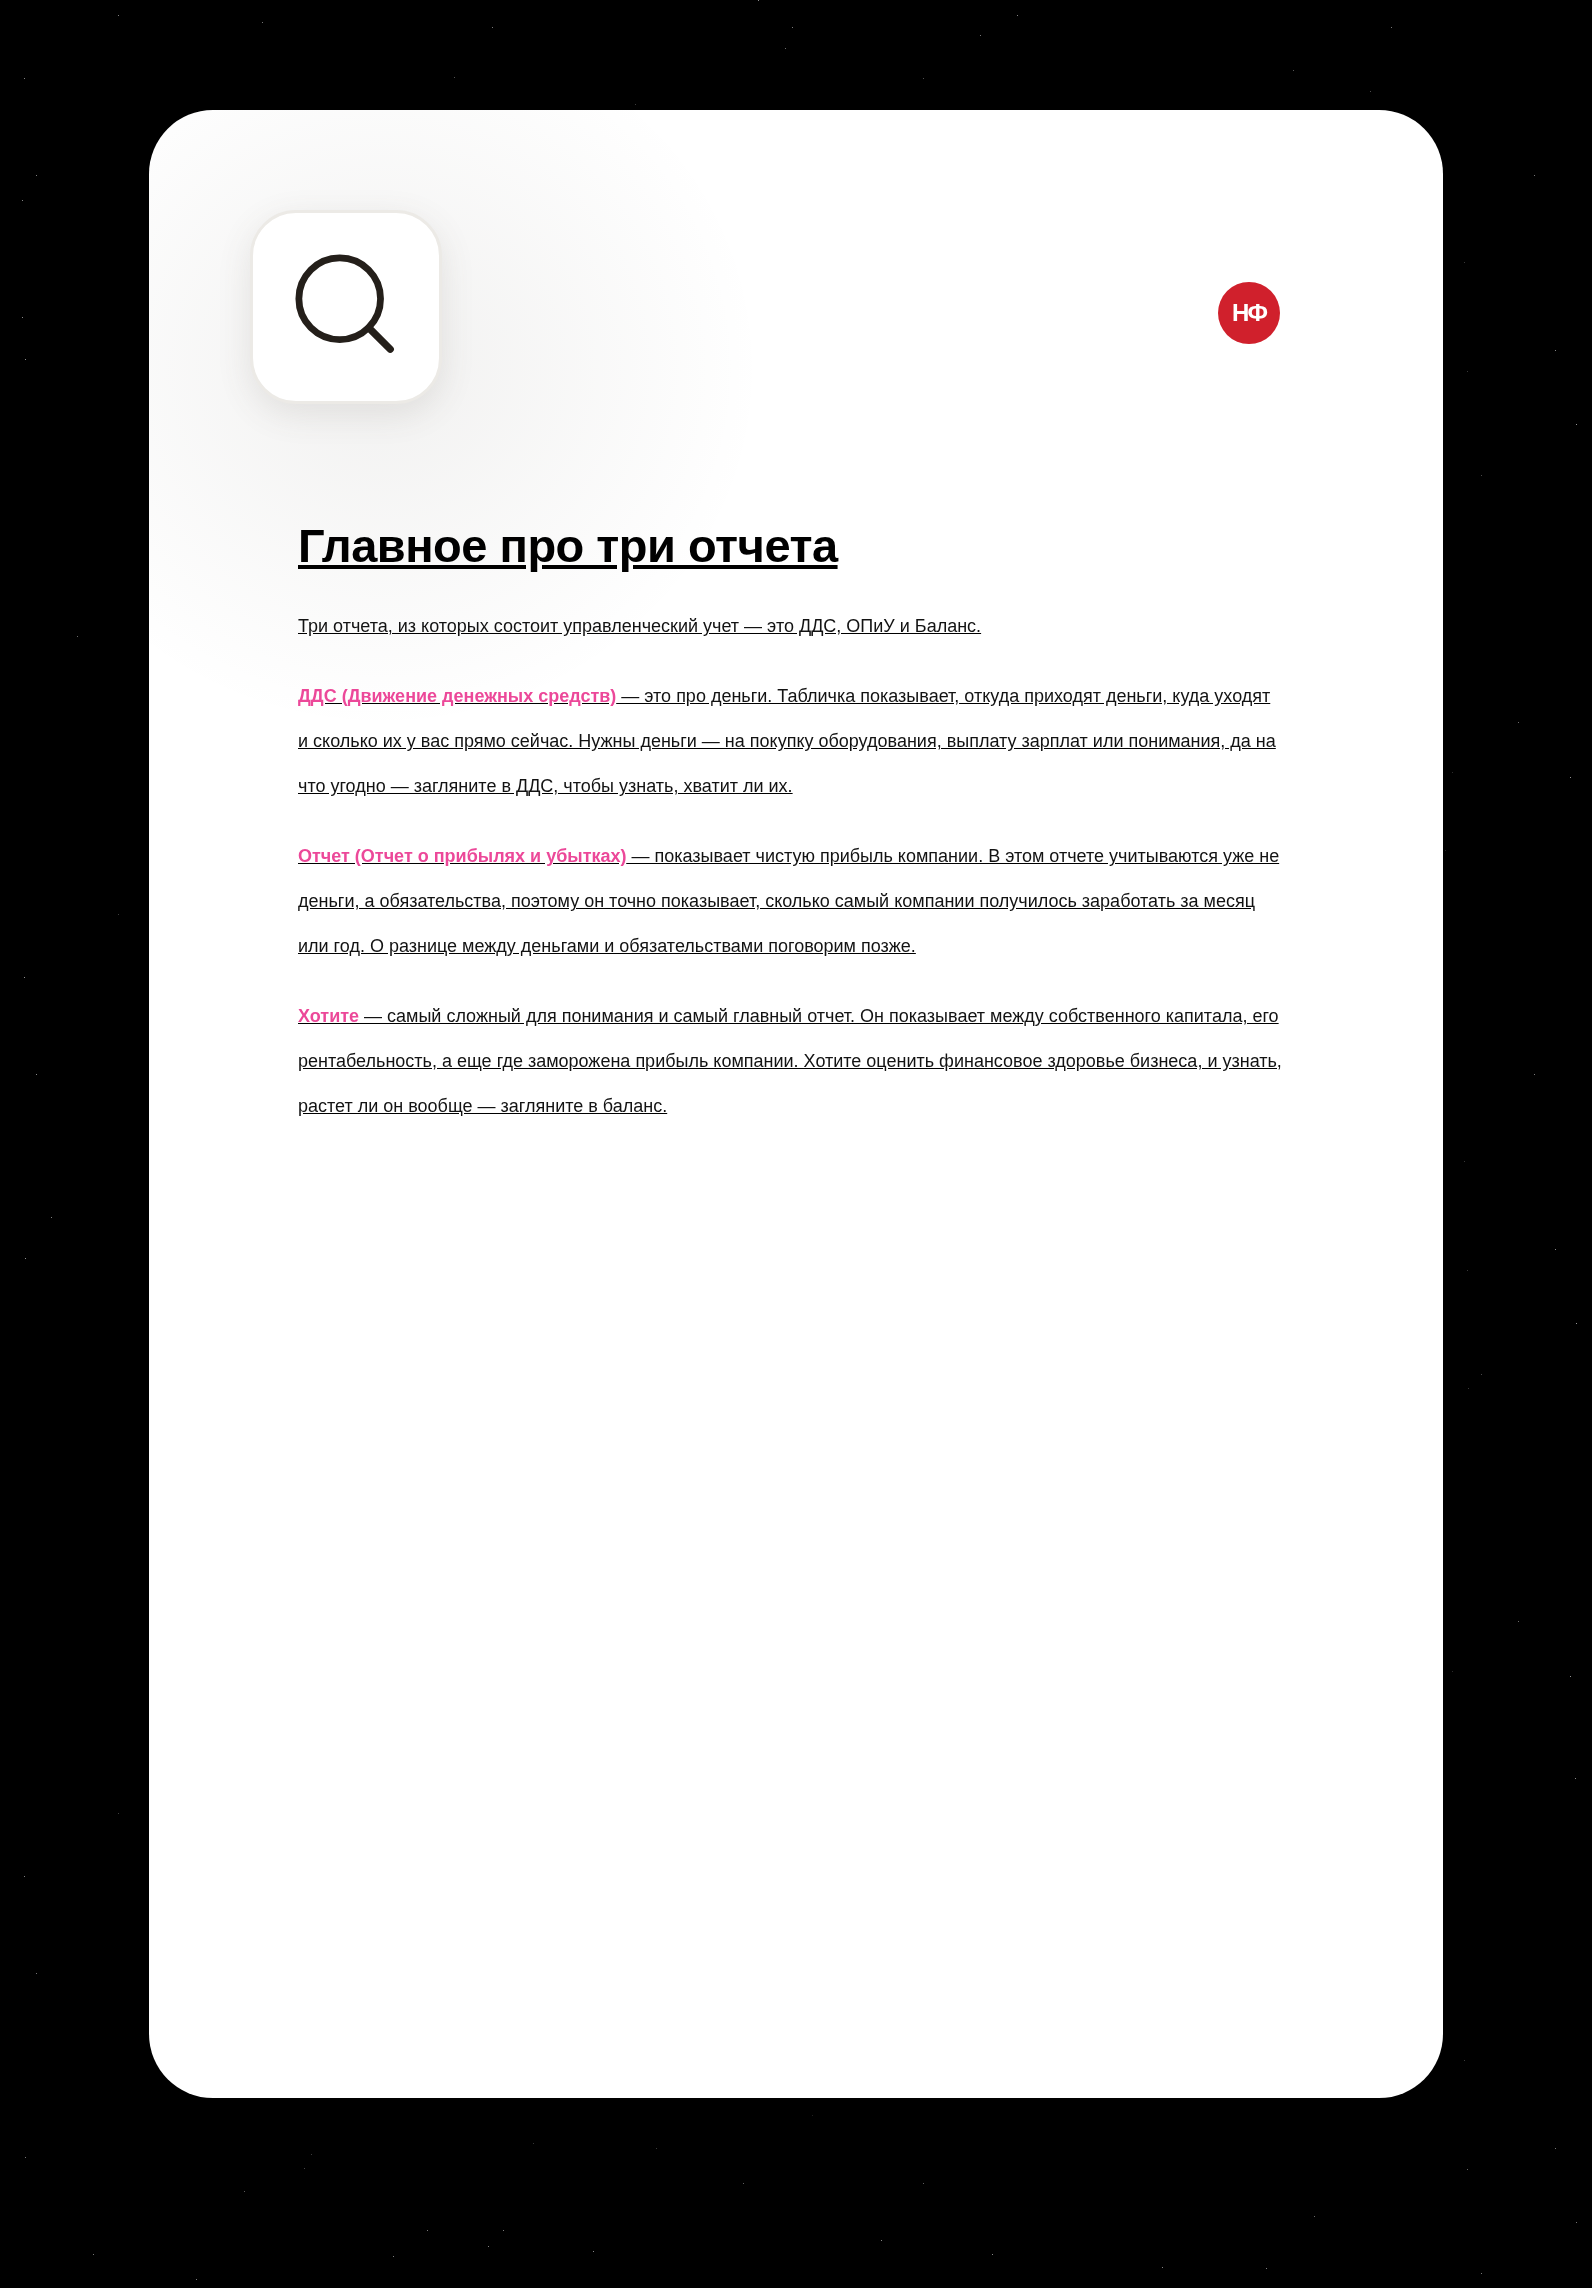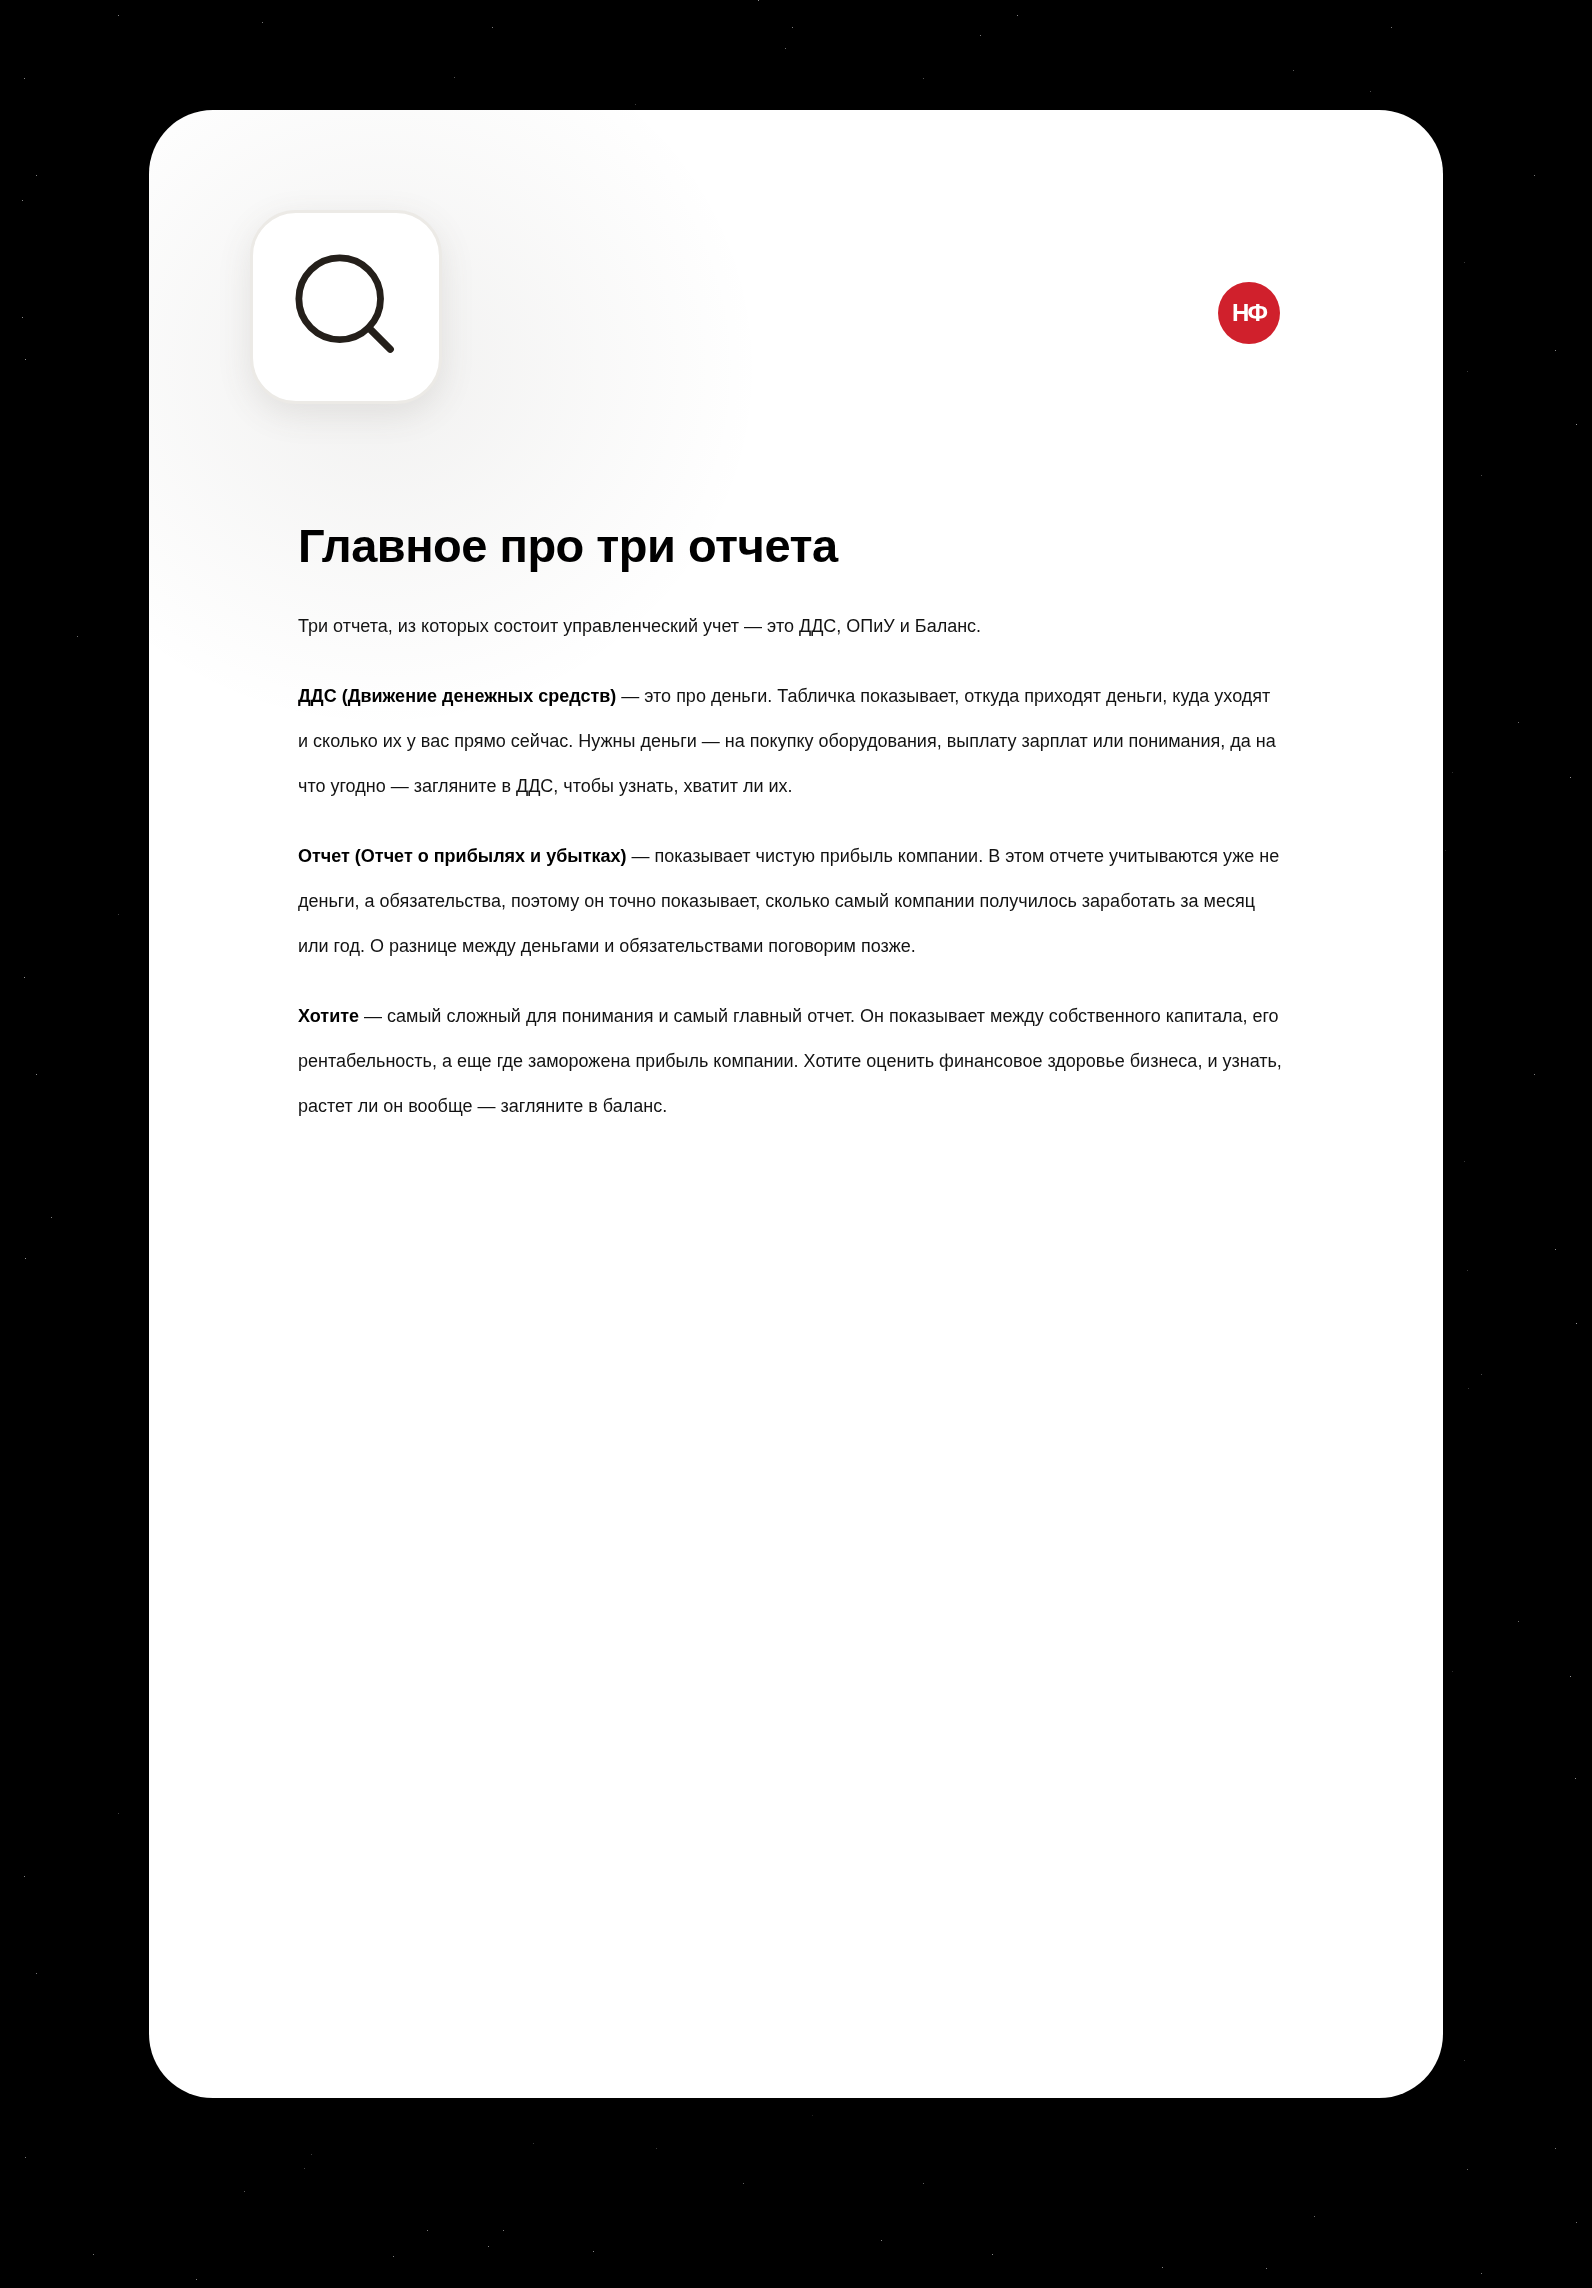--- a/index.html
+++ b/index.html
@@ -60,38 +60,39 @@
     font-size:24px;
     letter-spacing:-2px;
     cursor:pointer;
     user-select:none;
   }
   
   .content{
     position:absolute;
     left:0;top:0;right:16px;
     padding:0 144px 0 149px;
+    text-decoration:underline;
   }
   .page-title{
     margin:408px 0 0 0;
     font-size:47px;
     line-height:1.2;
     font-weight:bold;
     color:#000000;
     letter-spacing:-0.5px;
   }
   .content p{
     margin:25px 0 0 0;
     font-size:18px;
     line-height:45px;
     color:#131313;
     max-width:1005px;
   }
   .content p:first-of-type{margin-top:30px;}
-  .content p b{color:#000000;}
+  .content p b{color:#ec4899;}
 </style>
 </head>
 <body>
 
 <div class="stage">
 
   <div class="noise-wrap">
     <svg width="1592" height="2289" xmlns="http://www.w3.org/2000/svg" aria-hidden="true" viewBox="0 0 1600 2300">
       <defs>
         <filter id="tvnoise" x="0" y="0" width="100%" height="100%">

